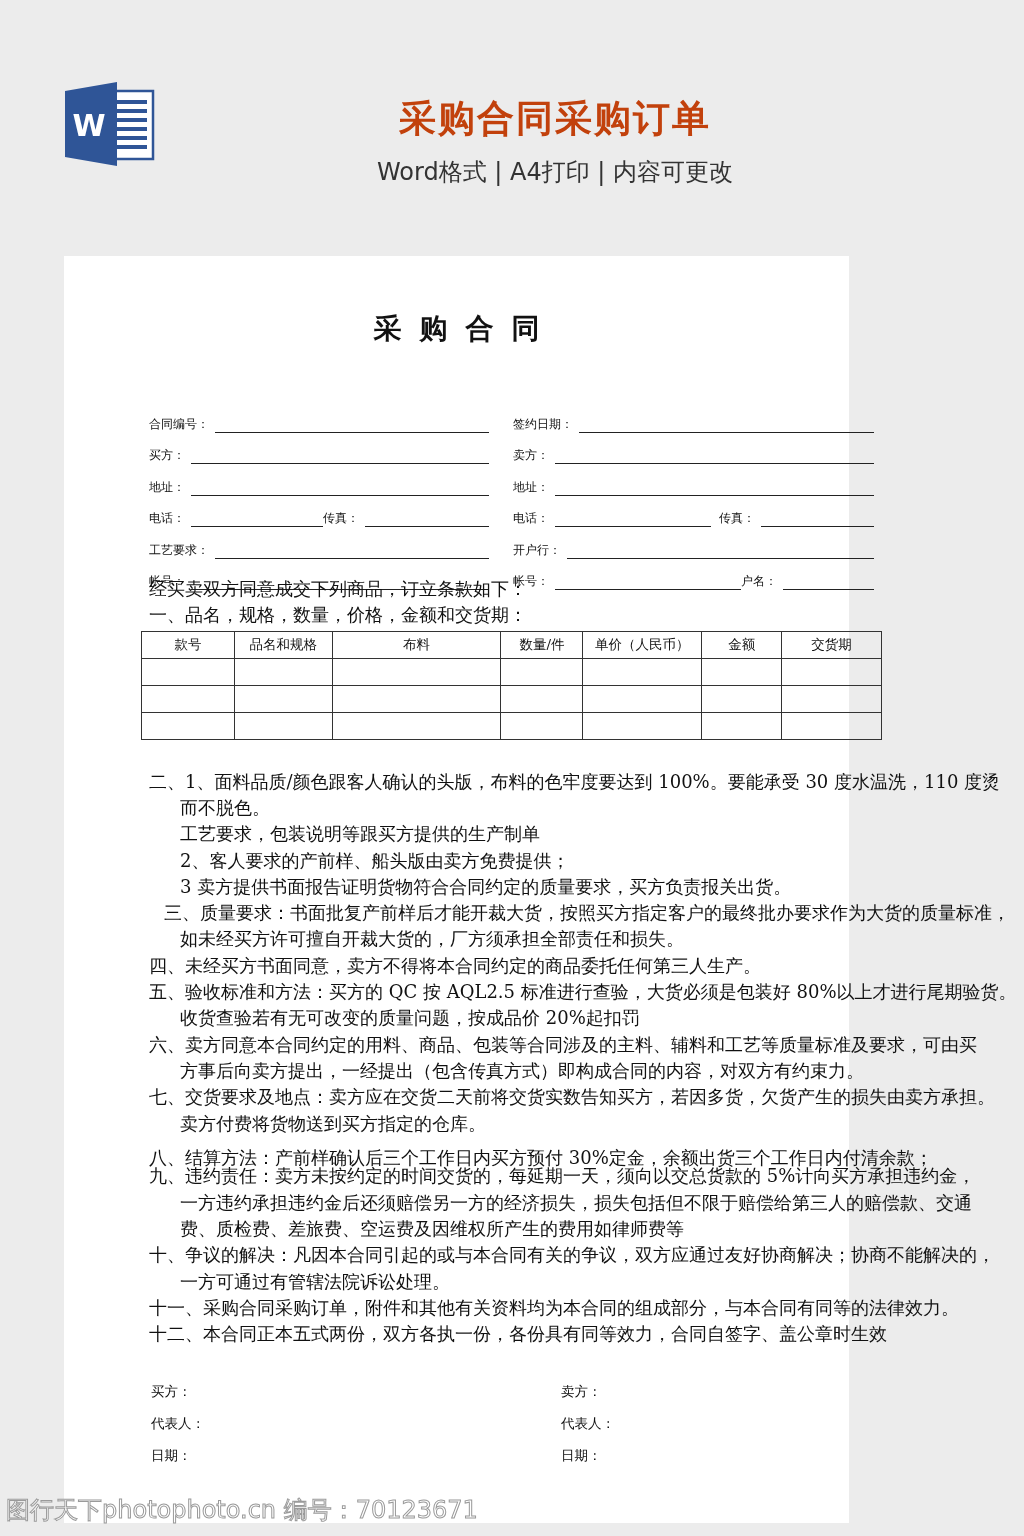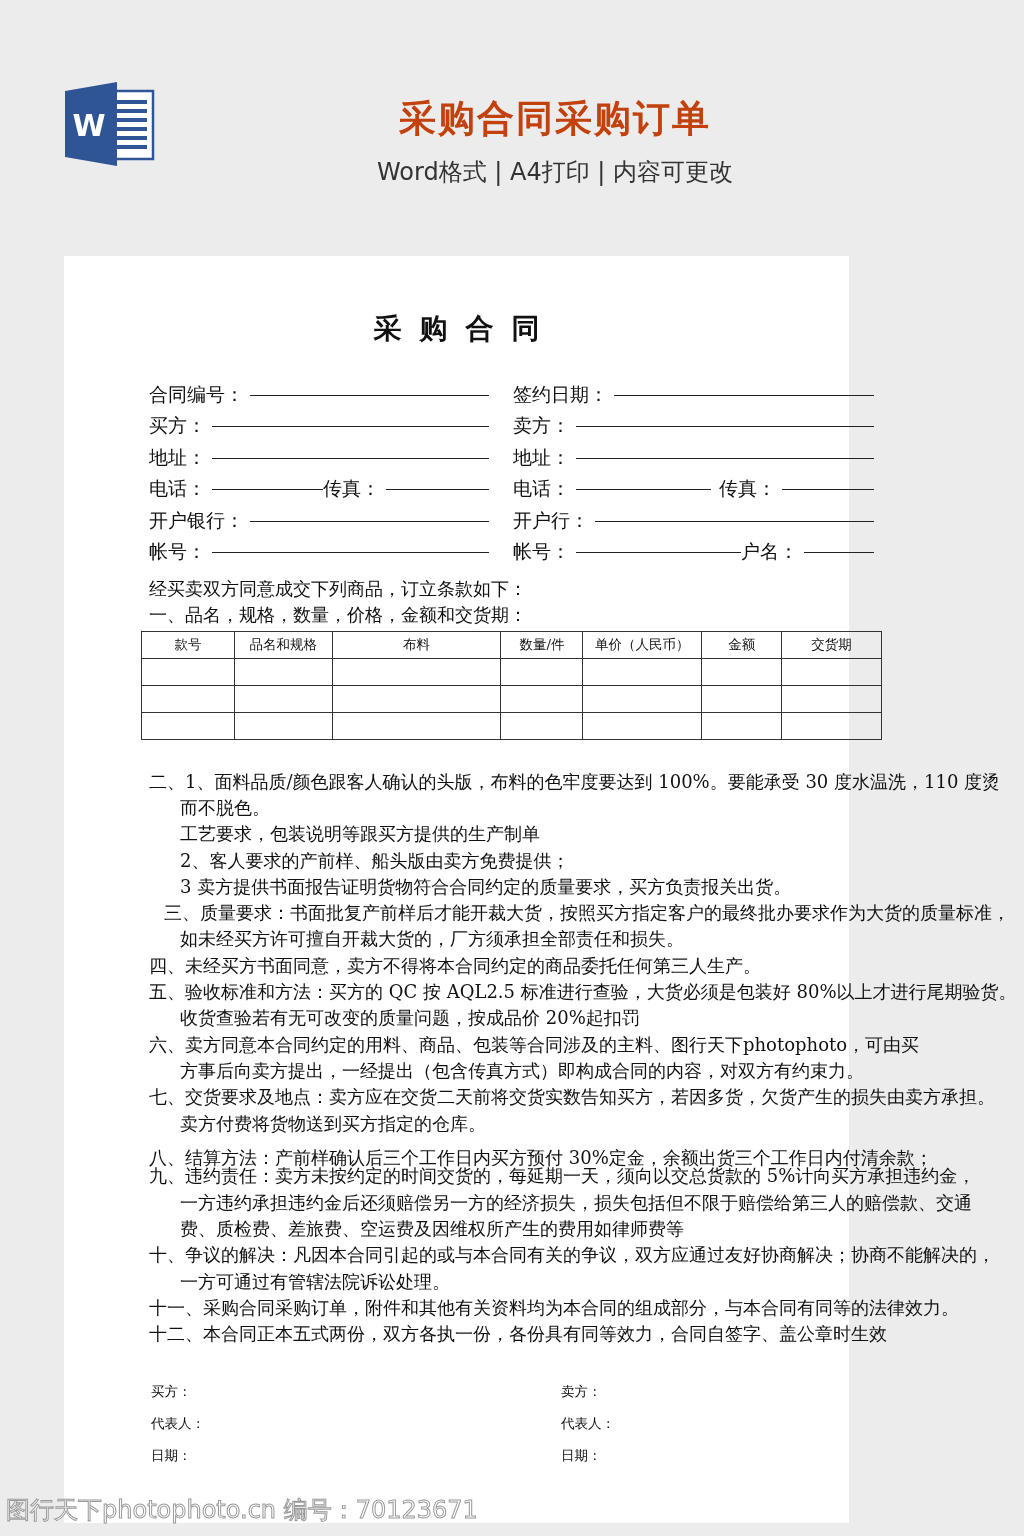--- a/index.html
+++ b/index.html
@@ -12,21 +12,21 @@
     font-family: "DejaVu Sans", "Liberation Sans", sans-serif; font-weight: bold; font-size: 37px;
     color: #c2410c; letter-spacing: 2px; }
   .banner-sub { position: absolute; left: 300px; width: 510px; top: 156px; text-align: center;
     font-family: "DejaVu Sans", "Liberation Sans", sans-serif; font-size: 24px; color: #333; }
 
   
   .page { position: absolute; left: 64px; top: 256px; width: 785px; height: 1267px; background: #fff; }
   .doc-title { position: absolute; left: 0; right: 0; top: 54px; text-align: center;
     font-size: 28px; font-weight: bold; letter-spacing: 18px; padding-left: 18px; }
 
-  .field { position: absolute; font-size: 19px; display: flex; height: 20px; }
+  .field { position: absolute; font-size: 12px; display: flex; align-items: flex-end; height: 20px; margin-top: 31px; }
   .field .lbl { white-space: nowrap; }
   .field .line { border-bottom: 1px solid #222; height: 14px; flex: 1; margin-left: 6px; }
 
   .para { position: absolute; font-size: 18px; white-space: nowrap; line-height: 20px; }
 
   table.goods { position: absolute; left: 77px; top: 375px; width: 741px; border-collapse: collapse;
     font-size: 13.5px; }
   table.goods td, table.goods th { border: 1px solid #333; height: 27px; text-align: center; font-weight: normal; padding: 0; }
   table.goods .total-label { text-align: left; padding-left: 3px; }
 
@@ -69,21 +69,21 @@
   </div>
   <div class="field" style="left:85px; top:220px; width:174px;">
     <span class="lbl">电话：</span>
       <span class="line"></span>
   </div>
   <div class="field" style="left:259px; top:220px; width:166px;">
     <span class="lbl">传真：</span>
       <span class="line"></span>
   </div>
   <div class="field" style="left:85px; top:252px; width:340px;">
-    <span class="lbl">开户银行：</span>
+    <span class="lbl">工艺要求：</span>
       <span class="line"></span>
   </div>
   <div class="field" style="left:85px; top:283px; width:340px;">
     <span class="lbl">帐号：</span>
       <span class="line"></span>
   </div>
 
   <div class="field" style="left:449px; top:126px; width:361px;">
     <span class="lbl">签约日期：</span>
       <span class="line"></span>
@@ -173,21 +173,21 @@
   <div class="para" style="left:85px; top:516px;">二、1、面料品质/颜色跟客人确认的头版，布料的色牢度要达到 100%。要能承受 30 度水温洗，110 度烫</div>
   <div class="para" style="left:116px; top:542px;">而不脱色。</div>
   <div class="para" style="left:116px; top:568px;">工艺要求，包装说明等跟买方提供的生产制单</div>
   <div class="para" style="left:116px; top:595px;">2、客人要求的产前样、船头版由卖方免费提供；</div>
   <div class="para" style="left:116px; top:621px;">3 卖方提供书面报告证明货物符合合同约定的质量要求，买方负责报关出货。</div>
   <div class="para" style="left:100px; top:647px;">三、质量要求：书面批复产前样后才能开裁大货，按照买方指定客户的最终批办要求作为大货的质量标准，</div>
   <div class="para" style="left:116px; top:673px;">如未经买方许可擅自开裁大货的，厂方须承担全部责任和损失。</div>
   <div class="para" style="left:85px; top:700px;">四、未经买方书面同意，卖方不得将本合同约定的商品委托任何第三人生产。</div>
   <div class="para" style="left:85px; top:726px;">五、验收标准和方法：买方的 QC 按 AQL2.5 标准进行查验，大货必须是包装好 80%以上才进行尾期验货。</div>
   <div class="para" style="left:116px; top:752px;">收货查验若有无可改变的质量问题，按成品价 20%起扣罚</div>
-  <div class="para" style="left:85px; top:779px;">六、卖方同意本合同约定的用料、商品、包装等合同涉及的主料、图行天下photophoto，可由买</div>
+  <div class="para" style="left:85px; top:779px;">六、卖方同意本合同约定的用料、商品、包装等合同涉及的主料、辅料和工艺等质量标准及要求，可由买</div>
   <div class="para" style="left:116px; top:805px;">方事后向卖方提出，一经提出（包含传真方式）即构成合同的内容，对双方有约束力。</div>
   <div class="para" style="left:85px; top:831px;">七、交货要求及地点：卖方应在交货二天前将交货实数告知买方，若因多货，欠货产生的损失由卖方承担。</div>
   <div class="para" style="left:116px; top:858px;">卖方付费将货物送到买方指定的仓库。</div>
   <div class="para" style="left:85px; top:884px;margin-top:8px;">八、结算方法：产前样确认后三个工作日内买方预付 30%定金，余额出货三个工作日内付清余款；</div>
   <div class="para" style="left:85px; top:910px;">九、违约责任：卖方未按约定的时间交货的，每延期一天，须向以交总货款的 5%计向买方承担违约金，</div>
   <div class="para" style="left:116px; top:937px;">一方违约承担违约金后还须赔偿另一方的经济损失，损失包括但不限于赔偿给第三人的赔偿款、交通</div>
   <div class="para" style="left:85px; top:989px;">十、争议的解决：凡因本合同引起的或与本合同有关的争议，双方应通过友好协商解决；协商不能解决的，</div>
   <div class="para" style="left:116px; top:963px;">费、质检费、差旅费、空运费及因维权所产生的费用如律师费等</div>
   <div class="para" style="left:116px; top:1016px;">一方可通过有管辖法院诉讼处理。</div>
   <div class="para" style="left:85px; top:1042px;">十一、采购合同采购订单，附件和其他有关资料均为本合同的组成部分，与本合同有同等的法律效力。</div>

